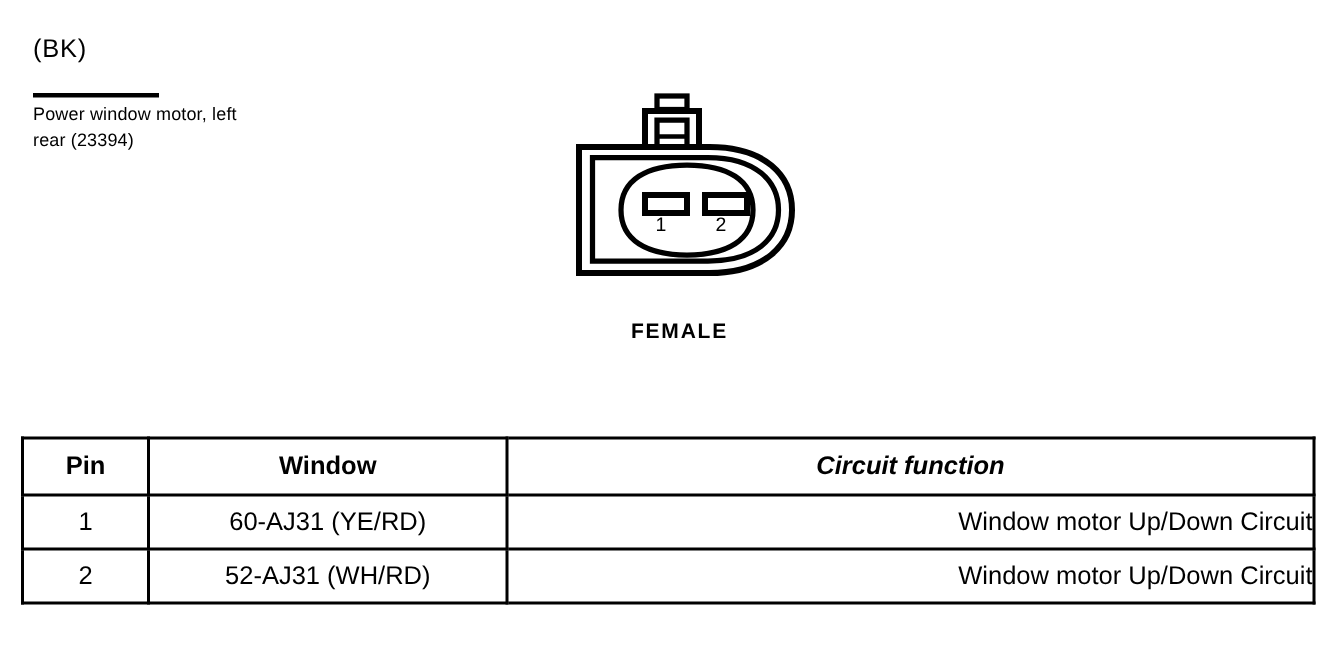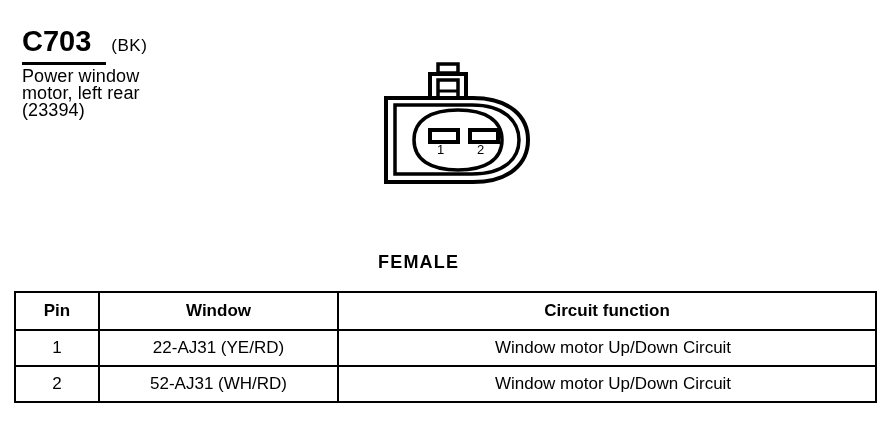--- a/index.html
+++ b/index.html
@@ -49,21 +49,21 @@
     margin-top: 2px;
     margin-bottom: 3px;
   }
   #part-number {
     font-size: 23px;
     font-weight: bold;
     line-height: 26px;
     letter-spacing: 0px;
   }
   #component-description {
-    font-size: 18px;
+    font-size: 12px;
     line-height: 17px;
     width: 160px;
     letter-spacing: 0.1px;
   }
 
   
   #connector-figure {
     position: absolute;
     left: 378px;
     top: 60px;
@@ -73,24 +73,24 @@
   #connector-drawing {
     position: absolute;
     left: 0;
     top: 0;
   }
   #connector-gender-label {
     position: absolute;
     left: 0;
     top: 152px;
     width: 150px;
-    font-size: 18px;
+    text-align: center;
+    font-size: 14px;
     font-weight: bold;
     letter-spacing: 1.2px;
-    margin-top: 40px;
   }
 
   
   #pinout-table {
     position: absolute;
     left: 14px;
     top: 291px;
     width: 855px;
     border-collapse: collapse;
     table-layout: fixed;
@@ -107,28 +107,27 @@
     text-align: center;
     height: 36px;
     border-radius: 11px;
   }
   #pinout-table tbody td {
     font-size: 17px;
     font-weight: normal;
   }
   .col-pin    { width: 82px;  text-align: center; }
   .col-circuit{ width: 237px; text-align: center; }
-  .col-func   { width: 536px; text-align: center; padding-left: 12px !important; }
+  .col-func   { width: 536px; text-align: right; padding-left: 12px !important; }
 </style>
 </head>
 <body>
 
 <div id="header-block">
   <div id="connector-id-row">
-    <span id="connector-id">C703</span>
     <span id="connector-color-code">(BK)</span>
   </div>
   <div id="id-underline"></div>
   <div id="component-description">Power window motor, left rear (23394)</div>
 </div>
 
 <div id="connector-figure">
 
   <svg id="connector-drawing" width="175" height="150" viewBox="0 0 175 150">
 
@@ -152,27 +151,27 @@
   <div style="position:absolute; left:99px; top:82px; font-size:13px;">2</div>
 
   <div id="connector-gender-label">FEMALE</div>
 </div>
 
 <table id="pinout-table">
   <thead>
     <tr>
       <th class="col-pin">Pin</th>
       <th class="col-circuit">Window</th>
-      <th class="col-func" style="text-align:center; padding-left:0 !important;">Circuit function</th>
+      <th class="col-func" style="text-align:center; padding-left:0 !important;font-style:italic;">Circuit function</th>
     </tr>
   </thead>
   <tbody>
     <tr>
       <td class="col-pin">1</td>
-      <td class="col-circuit">22-AJ31 (YE/RD)</td>
+      <td class="col-circuit">60-AJ31 (YE/RD)</td>
       <td class="col-func">Window motor Up/Down Circuit</td>
     </tr>
     <tr>
       <td class="col-pin">2</td>
       <td class="col-circuit">52-AJ31 (WH/RD)</td>
       <td class="col-func">Window motor Up/Down Circuit</td>
     </tr>
   </tbody>
 </table>
 

